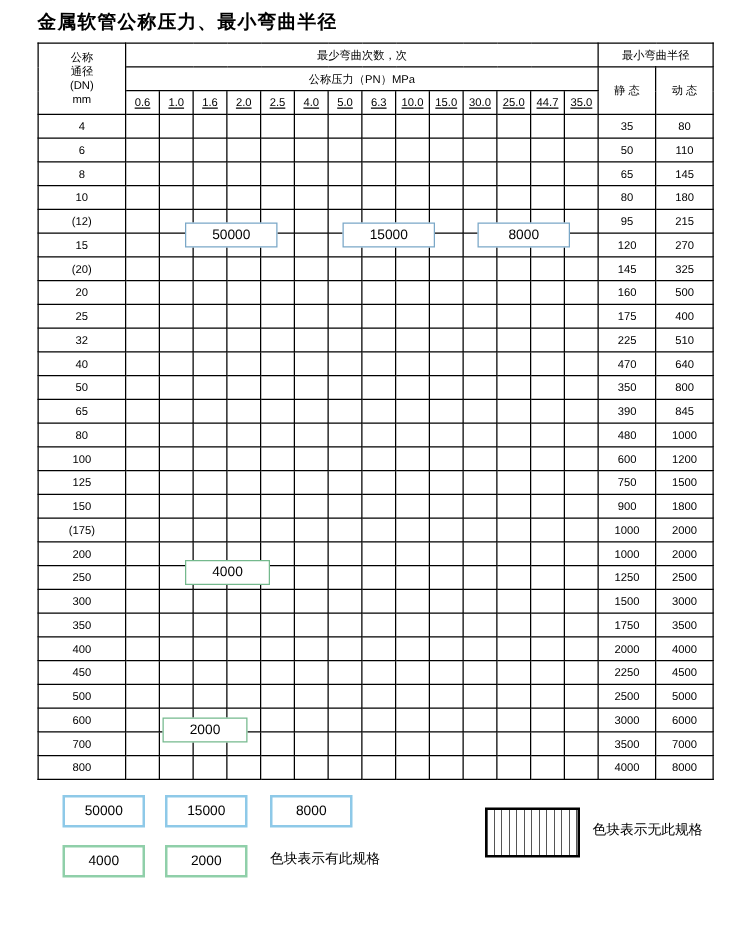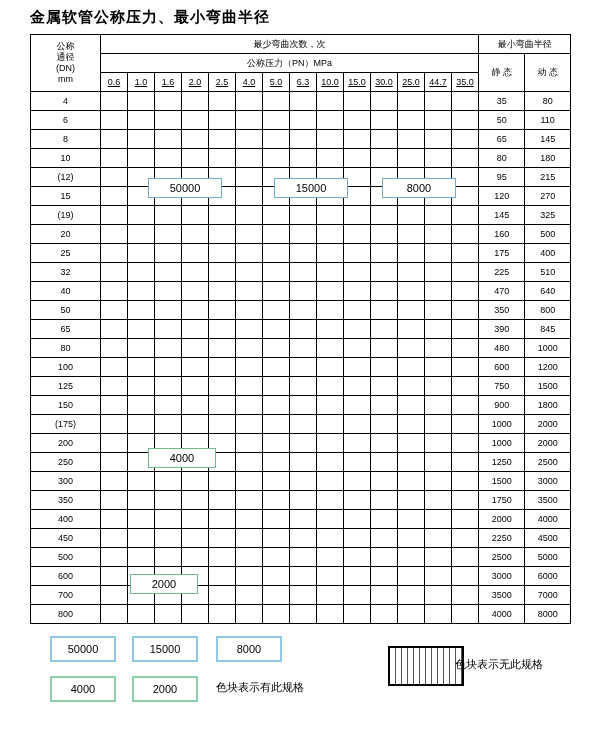--- a/index.html
+++ b/index.html
@@ -233,21 +233,21 @@
             <td class="c-blue"></td>
             <td class="c-blue"></td>
             <td class="c-blue"></td>
             <td class="c-hatch"></td>
             <td class="c-hatch"></td>
             <td class="c-hatch"></td>
             <td class="radius">120</td>
             <td class="radius">270</td>
           </tr>
           <tr>
-            <td class="rowlabel">(19)</td>
+            <td class="rowlabel">(20)</td>
             <td class="c-blue"></td>
             <td class="c-blue"></td>
             <td class="c-blue"></td>
             <td class="c-blue"></td>
             <td class="c-blue"></td>
             <td class="c-blue"></td>
             <td class="c-blue"></td>
             <td class="c-blue"></td>
             <td class="c-blue"></td>
             <td class="c-blue"></td>
@@ -668,16 +668,16 @@
   </div>
 
   <div class="legend">
     <div class="lg-item lg-b" style="left:20px;top:4px;">50000</div>
     <div class="lg-item lg-b" style="left:102px;top:4px;">15000</div>
     <div class="lg-item lg-b" style="left:186px;top:4px;">8000</div>
     <div class="lg-item lg-g" style="left:20px;top:44px;">4000</div>
     <div class="lg-item lg-g" style="left:102px;top:44px;">2000</div>
     <div class="lg-text" style="left:186px;top:44px;">色块表示有此规格</div>
     <div class="lg-hatchbox"></div>
-    <div class="lg-text" style="left:425px;top:21px;">色块表示无此规格</div>
+    <div class="lg-text" style="left:444px;top:21px;">色块表示无此规格</div>
   </div>
 
 </div>
 
 </body></html>

